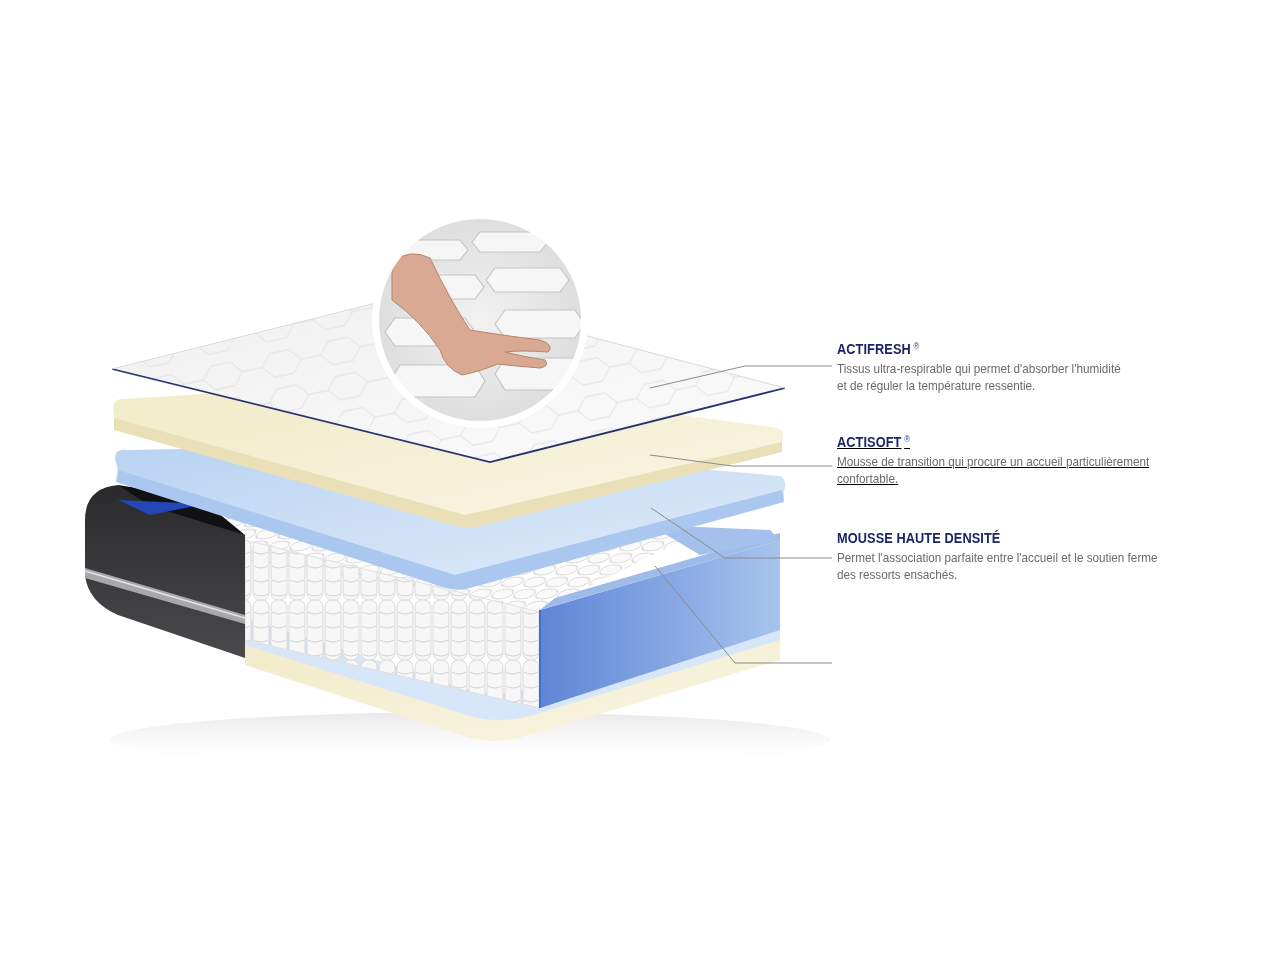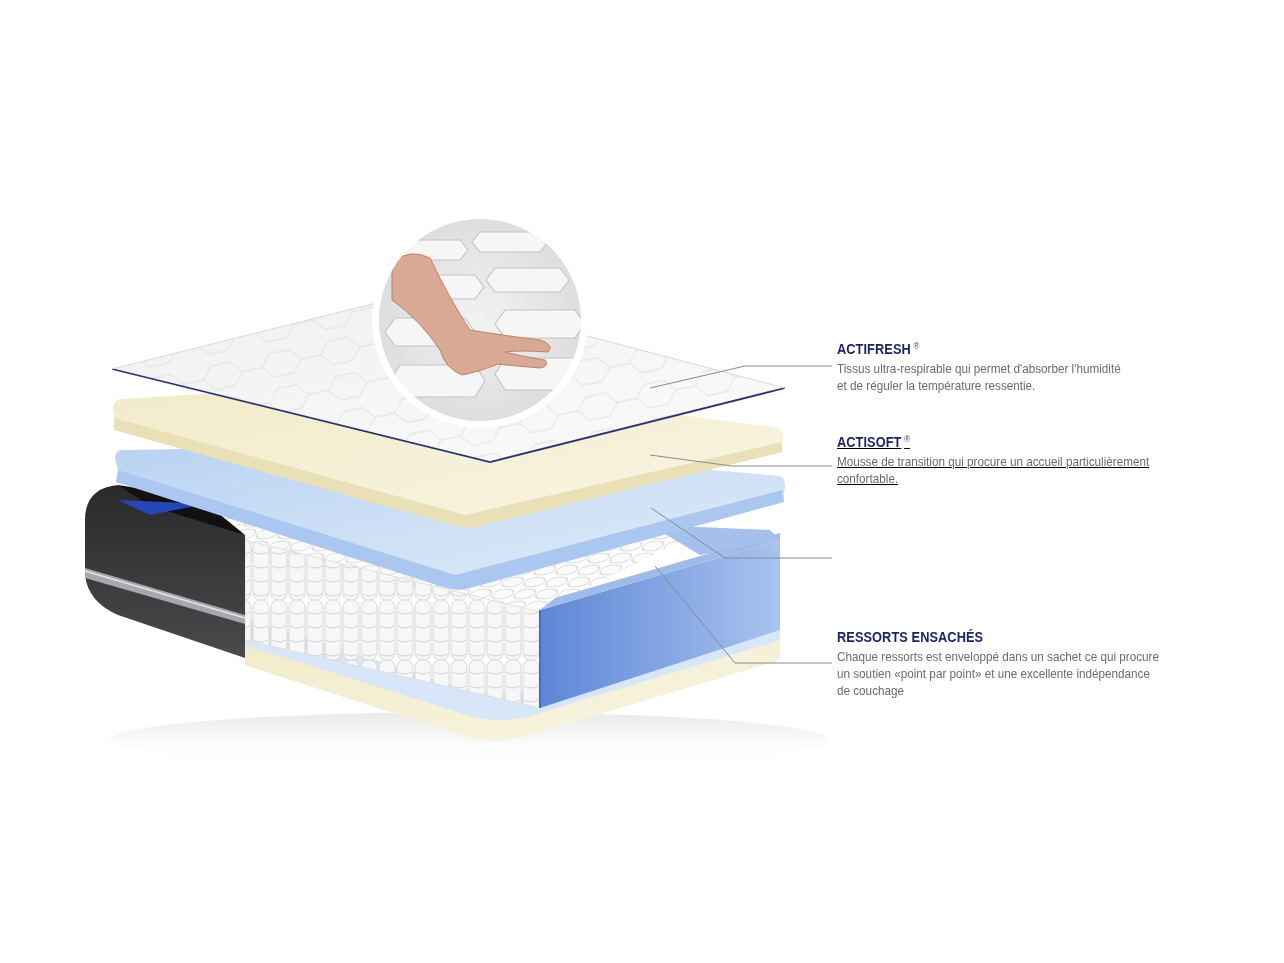--- a/index.html
+++ b/index.html
@@ -151,21 +151,20 @@
     <div class="desc">Tissus ultra-respirable qui permet d'absorber l'humidité
 et de réguler la température ressentie.</div>
   </div>
 
   <div class="callout" style="top:431px;text-decoration:underline;">
     <div class="title"><span>ACTISOFT</span><span class="reg">®</span></div>
     <div class="desc">Mousse de transition qui procure un accueil particulièrement
 confortable.</div>
   </div>
 
+  <div class="callout" style="top:530px;">
+    <div class="title"><span>MOUSSE HAUTE DENSITÉ</span></div>
+    <div class="desc">Permet l'association parfaite entre l'accueil et le soutien ferme
+des ressorts ensachés.</div>
+  </div>
 
-  <div class="callout" style="top:629px;">
-    <div class="title"><span>RESSORTS ENSACHÉS</span></div>
-    <div class="desc">Chaque ressorts est enveloppé dans un sachet ce qui procure
-un soutien «point par point» et une excellente indépendance
-de couchage</div>
-  </div>
 
 </div>
 
 </body></html>

